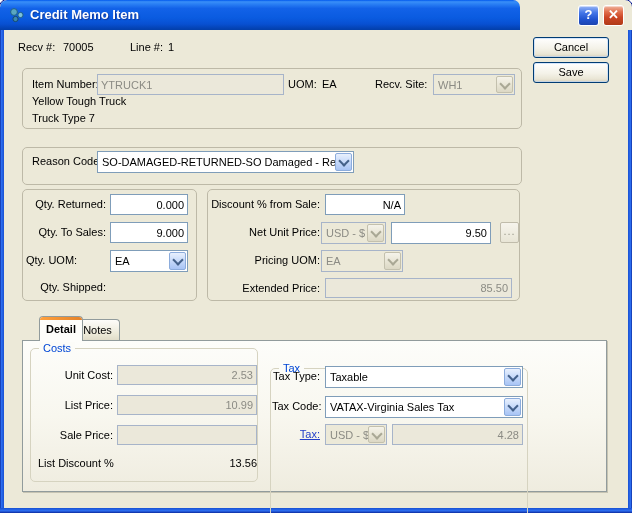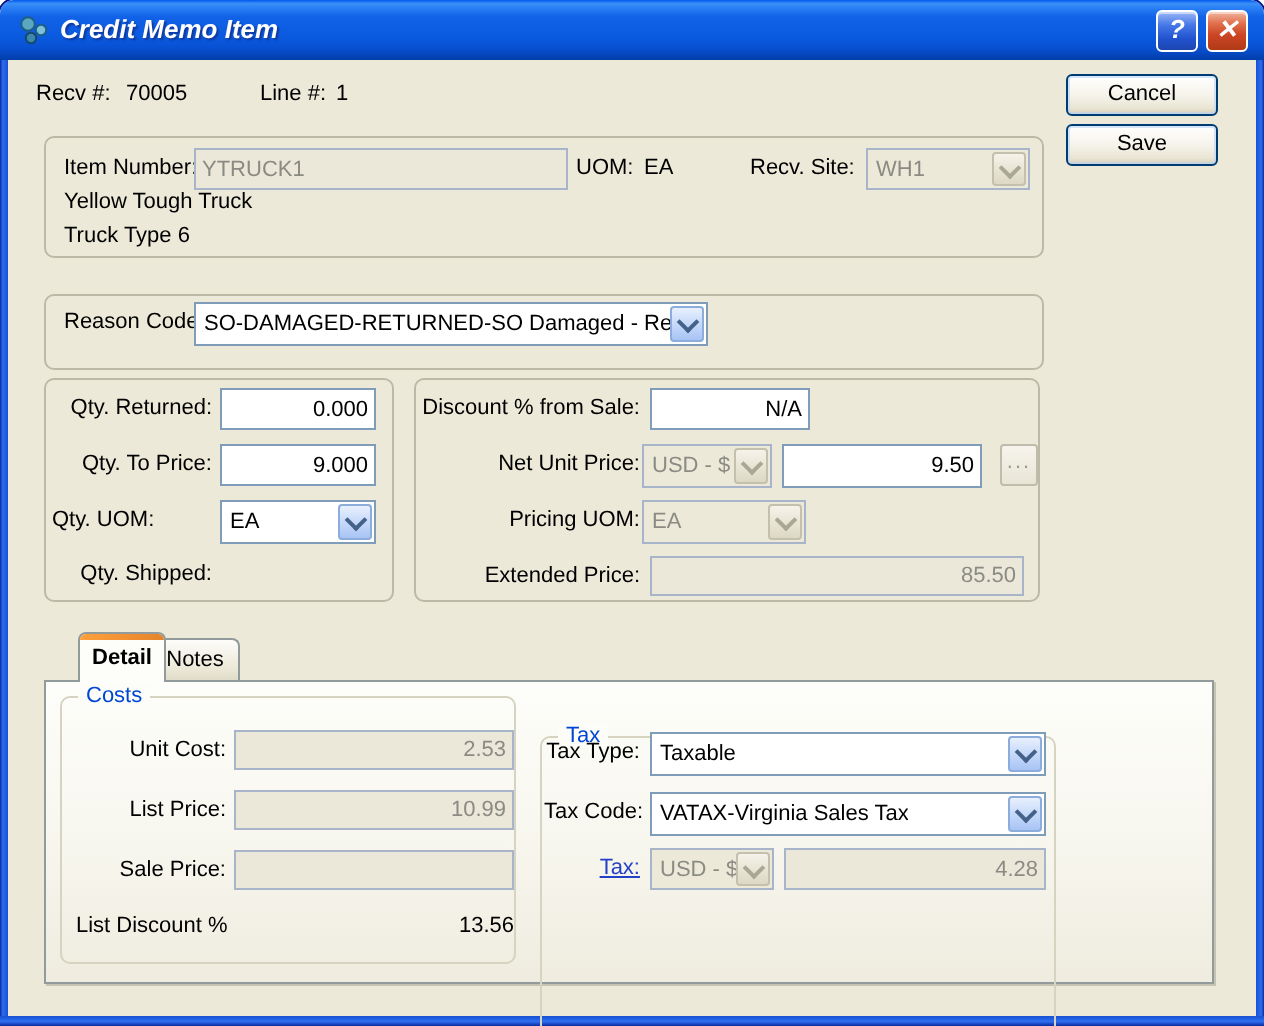--- a/index.html
+++ b/index.html
@@ -1,20 +1,20 @@
 <!DOCTYPE html>
 <html><head>
 <meta charset="utf-8">
 <style>
   html,body { margin:0; padding:0; background:#fff; }
   * { font-family:"Liberation Sans",sans-serif; }
   .window { position:relative; width:632px; height:513px; background:#ece9d8; font-size:11px; overflow:hidden; border-radius:7px 7px 0 0; outline:1px solid #00138c; }
   
-  .titlebar { position:absolute; left:0; top:0; width:632px; height:30px; border-radius:7px 7px 0 0;
-    background:linear-gradient(180deg,#0058ee 0%,#3a8ff7 6%,#2c82f5 12%,#1262e8 28%,#0a5be0 60%,#0850d2 80%,#0443b5 94%,#033fa9 100%);font-style:italic; }
+  .titlebar { position:absolute; left:0; top:0; width:520px; height:30px; border-radius:7px 7px 0 0;
+    background:linear-gradient(180deg,#0058ee 0%,#3a8ff7 6%,#2c82f5 12%,#1262e8 28%,#0a5be0 60%,#0850d2 80%,#0443b5 94%,#033fa9 100%); }
   .frame { position:absolute; background:linear-gradient(90deg,#0b2a9e 0%,#2d6ef0 35%,#1850d2 100%); }
   .frame.left { left:0; top:30px; bottom:0; width:4px; }
   .frame.right { right:0; top:30px; bottom:0; width:4px; background:linear-gradient(270deg,#0b2a9e 0%,#2d6ef0 35%,#1850d2 100%); }
   .frame.bottom { left:0; right:0; bottom:0; height:5px; background:linear-gradient(0deg,#0b2a9e 0%,#2d6ef0 45%,#1850d2 100%); }
   .title-text { position:absolute; left:30px; top:7px; color:#fff; font-size:13px; font-weight:bold; text-shadow:1px 1px 1px #10389c; white-space:nowrap; }
   .app-icon { position:absolute; left:9px; top:7px; width:17px; height:17px; }
   .cap-btn { position:absolute; top:5px; width:21px; height:21px; box-sizing:border-box; border:1px solid #fff; border-radius:3px; color:#fff; font-weight:bold; font-size:13px; text-align:center; line-height:18px; cursor:default; }
   .help-btn { left:578px; background:linear-gradient(180deg,#9ab6f5 0%,#4577e8 35%,#2153cf 70%,#1d45b0 100%); box-shadow:inset 0 1px 0 rgba(255,255,255,.5); }
   .close-btn { left:603px; background:linear-gradient(180deg,#f0b59f 0%,#e1704d 30%,#cc4524 60%,#b03a17 100%); box-shadow:inset 0 1px 0 rgba(255,255,255,.45); }
   
@@ -80,35 +80,35 @@
   <span class="lbl" style="left:288px;top:78px;">UOM:</span>
   <span class="val" style="left:322px;top:78px;">EA</span>
   <span class="lbl" style="left:375px;top:78px;">Recv. Site:</span>
   <div class="combo dis" style="left:433px;top:74px;width:82px;height:21px;">
     <span class="ctext">WH1</span>
     <span class="cbtn">
         <span class="chev"></span>
       </span>
   </div>
   <span class="val" style="left:32px;top:95px;">Yellow Tough Truck</span>
-  <span class="val" style="left:32px;top:112px;">Truck Type 6</span>
+  <span class="val" style="left:32px;top:112px;">Truck Type 7</span>
 
   <div class="grp" style="left:22px;top:147px;width:500px;height:38px;"></div>
   <span class="lbl" style="left:32px;top:155px;">Reason Code:</span>
   <div class="combo" style="left:97px;top:151px;width:257px;height:22px;">
     <span class="ctext">SO-DAMAGED-RETURNED-SO Damaged - Returned on CM</span>
     <span class="cbtn">
         <span class="chev"></span>
       </span>
   </div>
 
   <div class="grp" style="left:22px;top:189px;width:175px;height:112px;"></div>
   <span class="lbl" style="left:26px;top:198px;width:80px;text-align:right;">Qty. Returned:</span>
   <input class="tb r" style="left: 110px; top: 194px; width: 78px; height: 21px;" readonly="" value="0.000">
-  <span class="lbl" style="left:26px;top:226px;width:80px;text-align:right;">Qty. To Price:</span>
+  <span class="lbl" style="left:26px;top:226px;width:80px;text-align:right;">Qty. To Sales:</span>
   <input class="tb r" style="left: 110px; top: 222px; width: 78px; height: 21px;" readonly="" value="9.000">
   <span class="lbl" style="left:26px;top:254px;width:80px;text-align:left;">Qty. UOM:</span>
   <div class="combo" style="left:110px;top:250px;width:78px;height:22px;">
     <span class="ctext">EA</span>
     <span class="cbtn">
         <span class="chev"></span>
       </span>
   </div>
   <span class="lbl" style="left:26px;top:281px;width:80px;text-align:right;">Qty. Shipped:</span>
 

